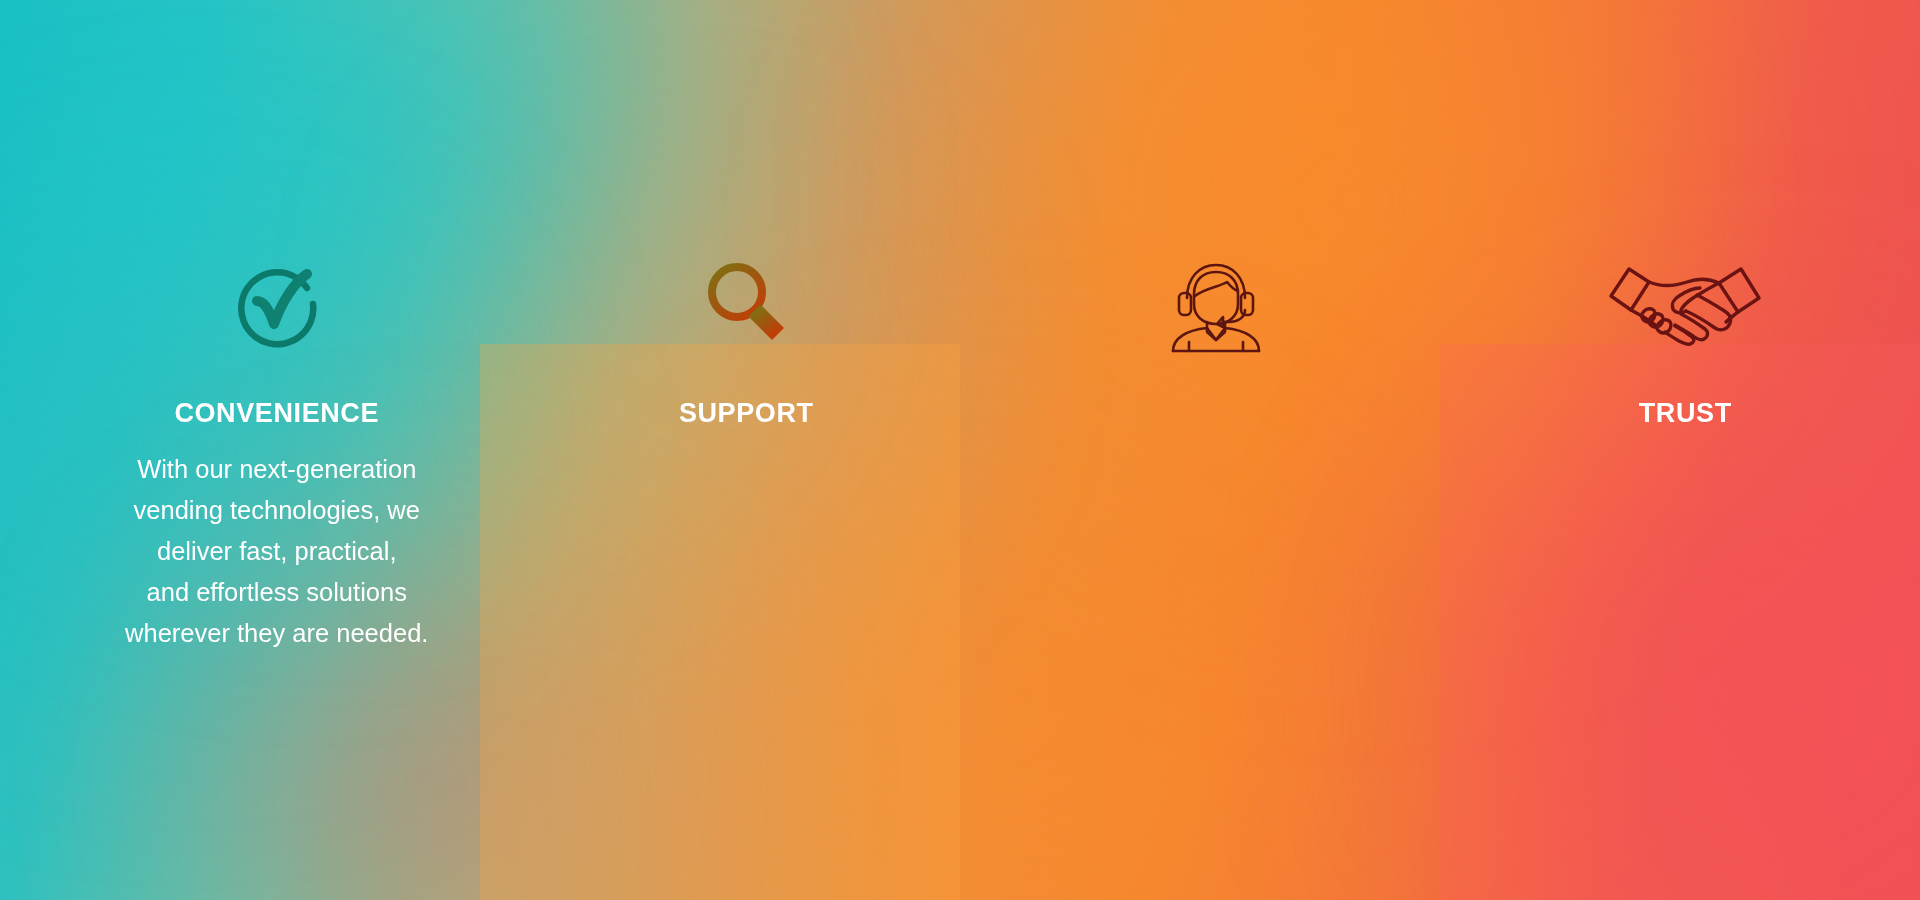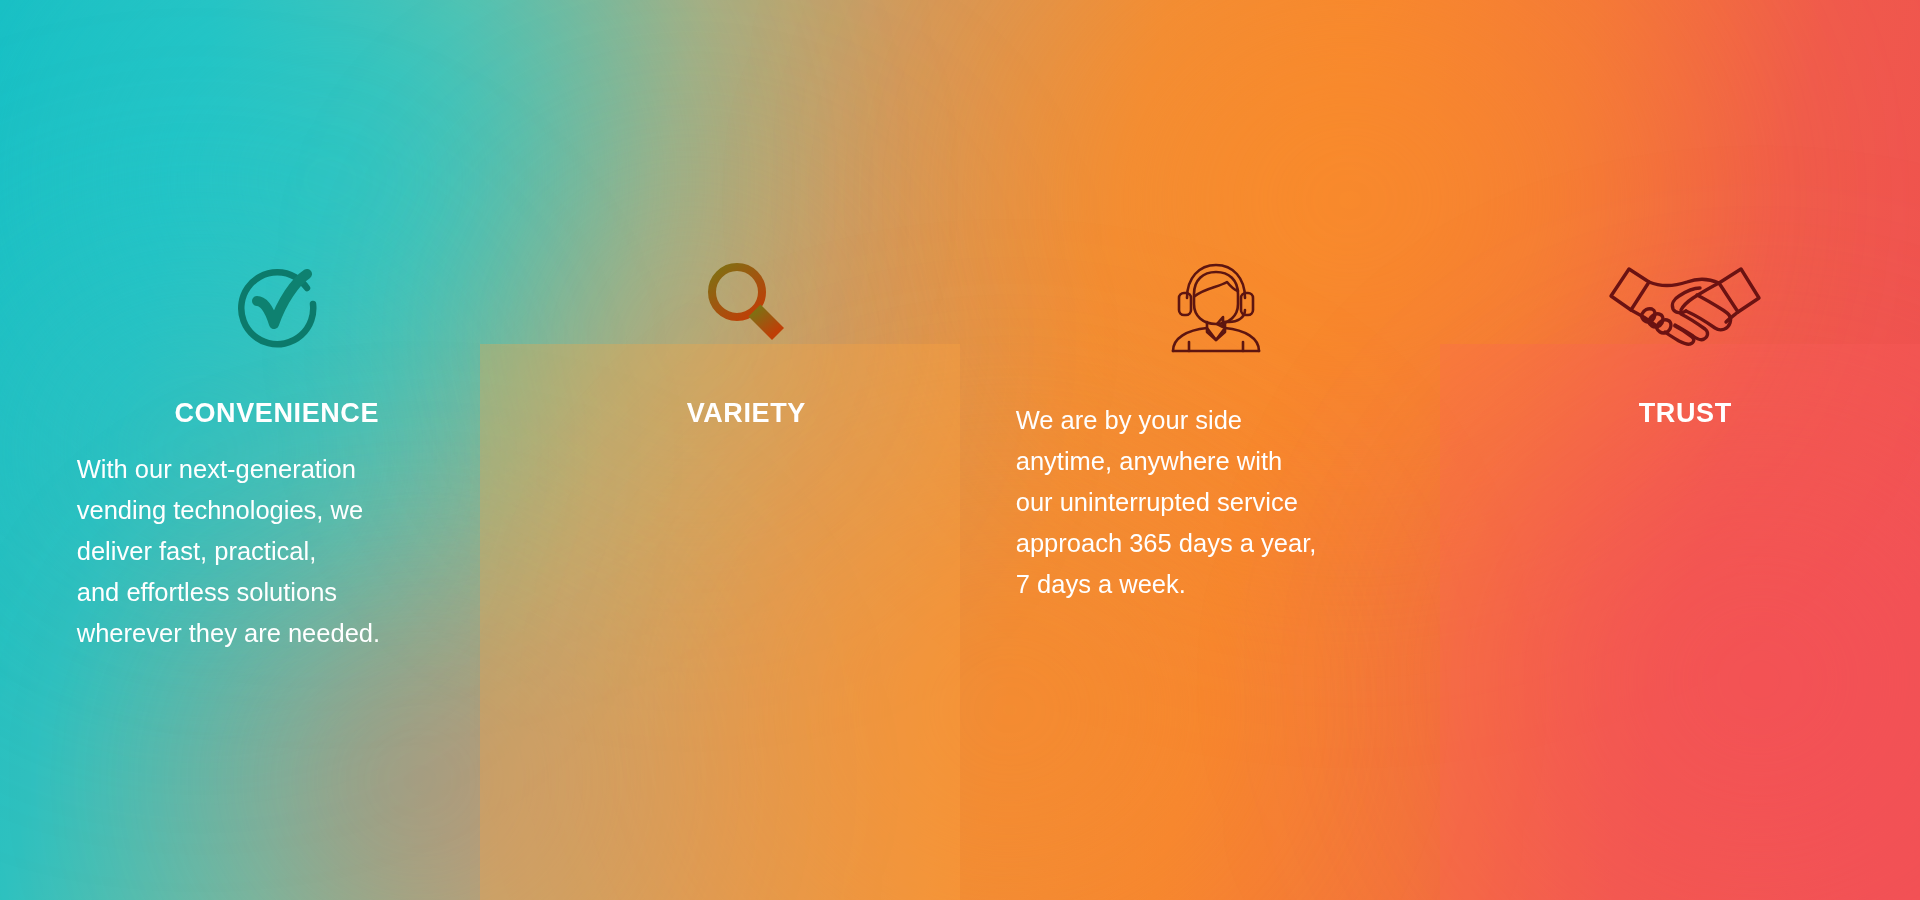--- a/index.html
+++ b/index.html
@@ -131,20 +131,21 @@
     text-align: center;
     margin: 0 0 22px 0;
     white-space: nowrap;
   }
 
   .card-body {
     color: #ffffff;
     font-weight: 300;
     font-size: 25.5px;
     line-height: 41px;
+    text-align: center;
     width: 400px;
     margin: 0;
     white-space: pre-line;
   }
 </style>
 </head>
 <body>
 
 <div class="stage">
 
@@ -188,21 +189,21 @@
             <linearGradient id="magGrad" x1="0" y1="0" x2="0.8" y2="1">
               <stop offset="0%" stop-color="#7d7212"></stop>
               <stop offset="55%" stop-color="#a1550f"></stop>
               <stop offset="100%" stop-color="#bf3f06"></stop>
             </linearGradient>
           </defs>
           <circle cx="41" cy="38" r="25" stroke="url(#magGrad)" stroke-width="8" fill="none"></circle>
           <path d="M58.5 56.5 L82 80" stroke="url(#magGrad)" stroke-width="17" stroke-linecap="butt"></path>
         </svg>
       </div>
-      <h3 class="card-title">VARIETY</h3>
+      <h3 class="card-title">SUPPORT</h3>
     </div>
 
     <div class="col">
       <div class="icon-wrap">
         <svg width="110" height="100" viewBox="0 0 110 100" fill="none" aria-hidden="true" stroke="#5d1510" stroke-width="2.6" stroke-linecap="round" stroke-linejoin="round">
 
           <path d="M26 44 C26 24 38 11 55 11 C72 11 84 24 84 44" fill="none"></path>
 
           <rect x="18" y="39" width="12" height="22" rx="5" fill="none"></rect>
           <rect x="80" y="39" width="12" height="22" rx="5" fill="none"></rect>
@@ -216,25 +217,20 @@
           <path d="M62 63 L56 70 L62 73 Z" fill="none"></path>
 
           <path d="M46 68 L46 78 L55 86 L64 78 L64 68" fill="none"></path>
 
           <path d="M12 97 C12 84 26 76 46 74 L55 86 L64 74 C84 76 98 84 98 97" fill="none"></path>
           <path d="M12 97 L98 97" fill="none"></path>
           <path d="M28 88 L28 97" fill="none"></path>
           <path d="M82 88 L82 97" fill="none"></path>
         </svg>
       </div>
-      <p class="card-body">We are by your side
-anytime, anywhere with
-our uninterrupted service
-approach  365 days a year,
-7 days a week.</p>
     </div>
 
     <div class="col">
       <div class="icon-wrap">
         <svg width="160" height="84" viewBox="0 0 160 84" fill="none" aria-hidden="true" stroke="#6b1212" stroke-width="3.4" stroke-linecap="round" stroke-linejoin="round">
 
           <path d="M6 34 L24 7 L44 20 L26 48 Z" fill="none"></path>
 
           <path d="M154 36 L136 7 L114 21 L133 50 Z" fill="none"></path>
 

